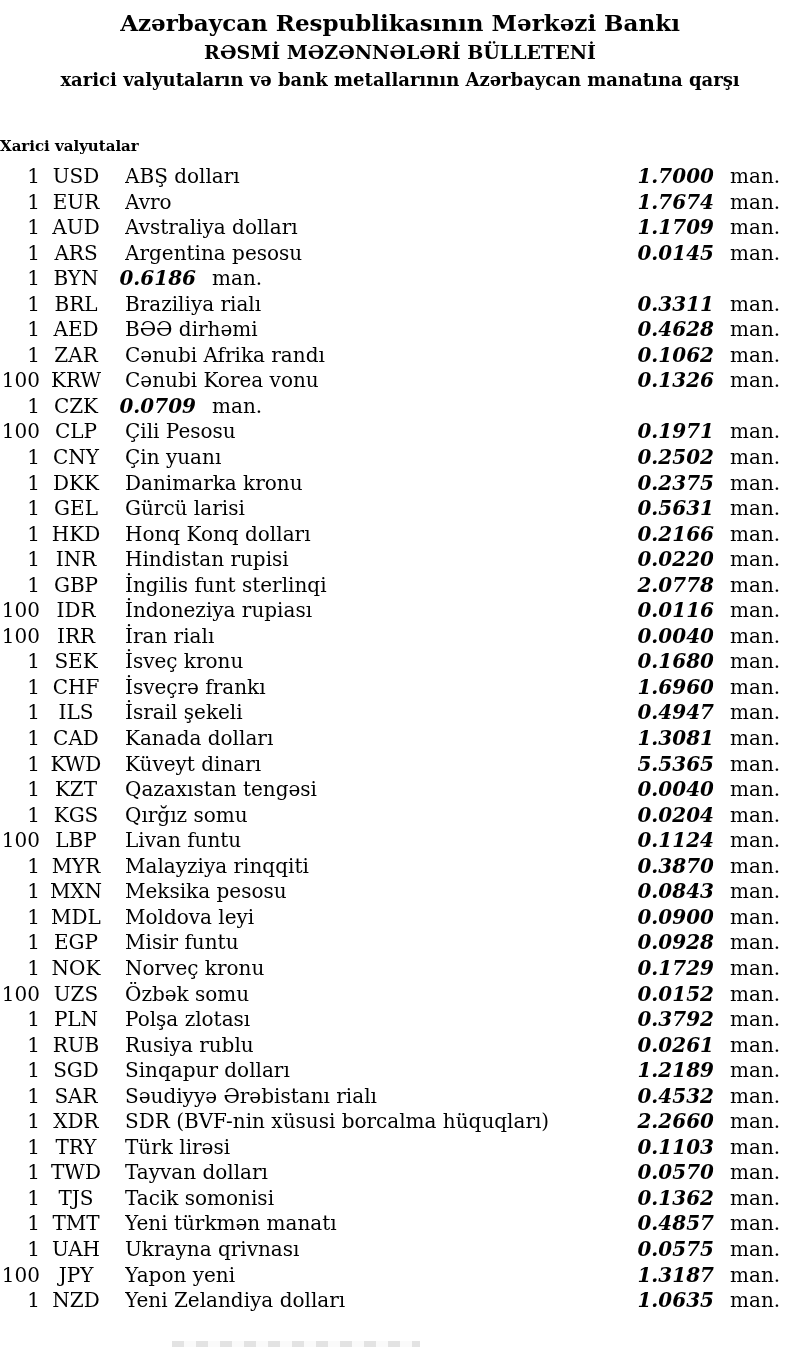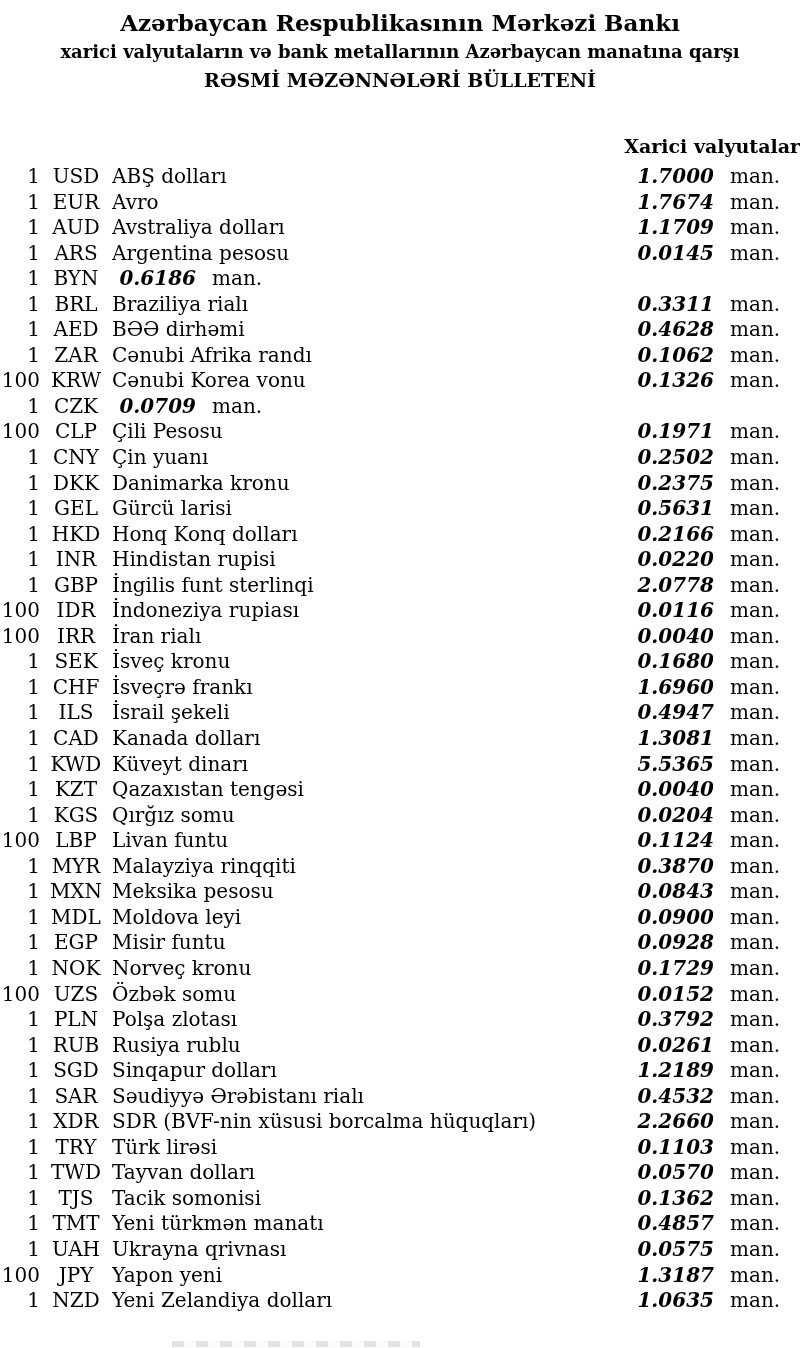--- a/index.html
+++ b/index.html
@@ -34,22 +34,22 @@
   .hline {
     font-size: 18px;
     font-weight: bold;
     line-height: 28px;
   }
   .bulletin-line {
     font-size: 19px;
   }
   .section-title {
     margin: 38px 0 0 0;
-    text-align: right;
-    font-size: 19px;
+    text-align: left;
+    font-size: 15px;
     font-weight: bold;
     line-height: 28px;
   }
   .rates-table {
     margin-top: 4px;
   }
   .row {
     display: flex;
     align-items: baseline;
     line-height: 25.55px;
@@ -63,21 +63,21 @@
     text-align: right;
   }
   .code {
     flex: none;
     width: 60px;
     margin-left: 6px;
     text-align: center;
   }
   .name {
     flex: 1;
-    margin-left: 6px;
+    margin-left: 19px;
     overflow: hidden;
   }
   .rate {
     flex: none;
     width: 90px;
     text-align: right;
     font-weight: bold;
     font-style: italic;
   }
   .unit {
@@ -98,22 +98,22 @@
     opacity: 0.55;
   }
 </style>
 </head>
 <body>
 
 <div class="page">
 
   <header>
     <h1 class="bank-title">Azərbaycan Respublikasının Mərkəzi Bankı</h1>
+    <div class="hline bulletin-line">RƏSMİ MƏZƏNNƏLƏRİ BÜLLETENİ</div>
     <div class="hline">xarici valyutaların və bank metallarının Azərbaycan manatına qarşı</div>
-    <div class="hline bulletin-line">RƏSMİ MƏZƏNNƏLƏRİ BÜLLETENİ</div>
   </header>
 
   <h2 class="section-title">Xarici valyutalar</h2>
 
   <div class="rates-table" id="rates-table">
   <div class="row">
     <span class="qty">1</span>
     <span class="code">USD</span>
     <span class="name">ABŞ dolları</span>
     <span class="rate">1.7000</span>

